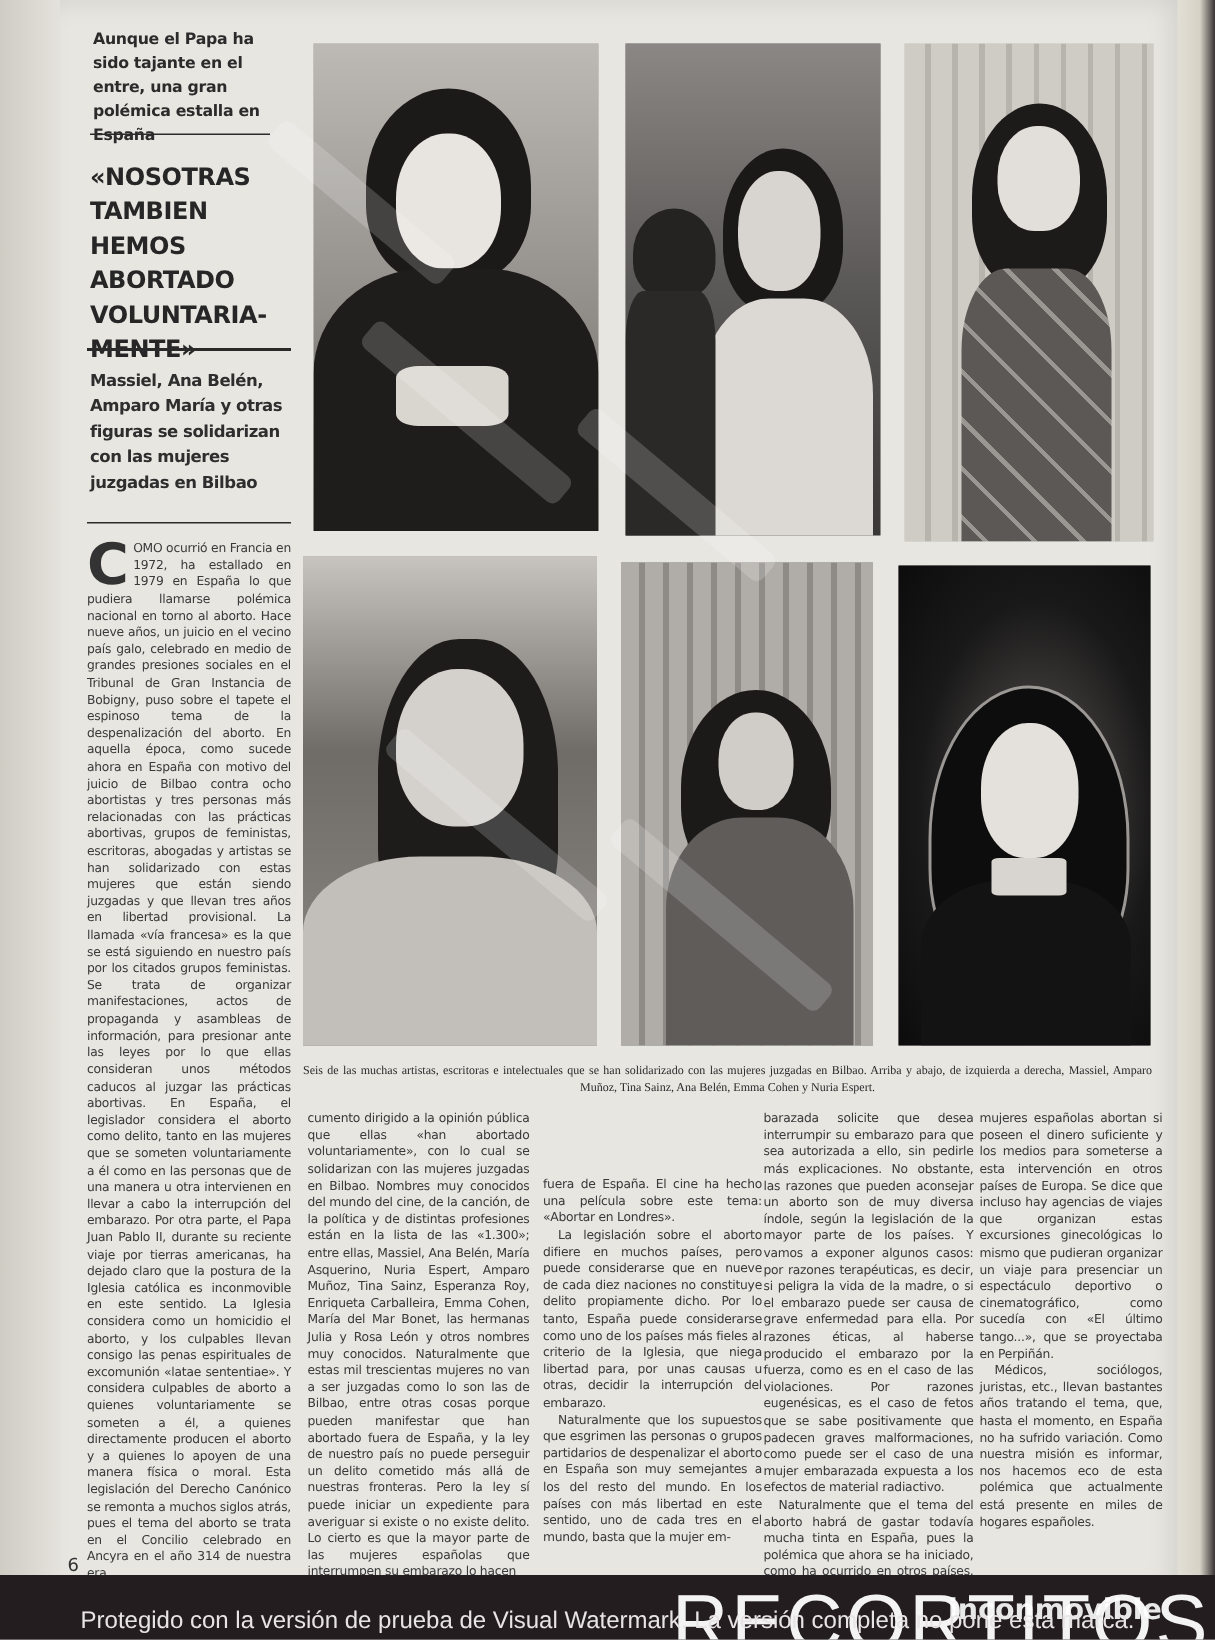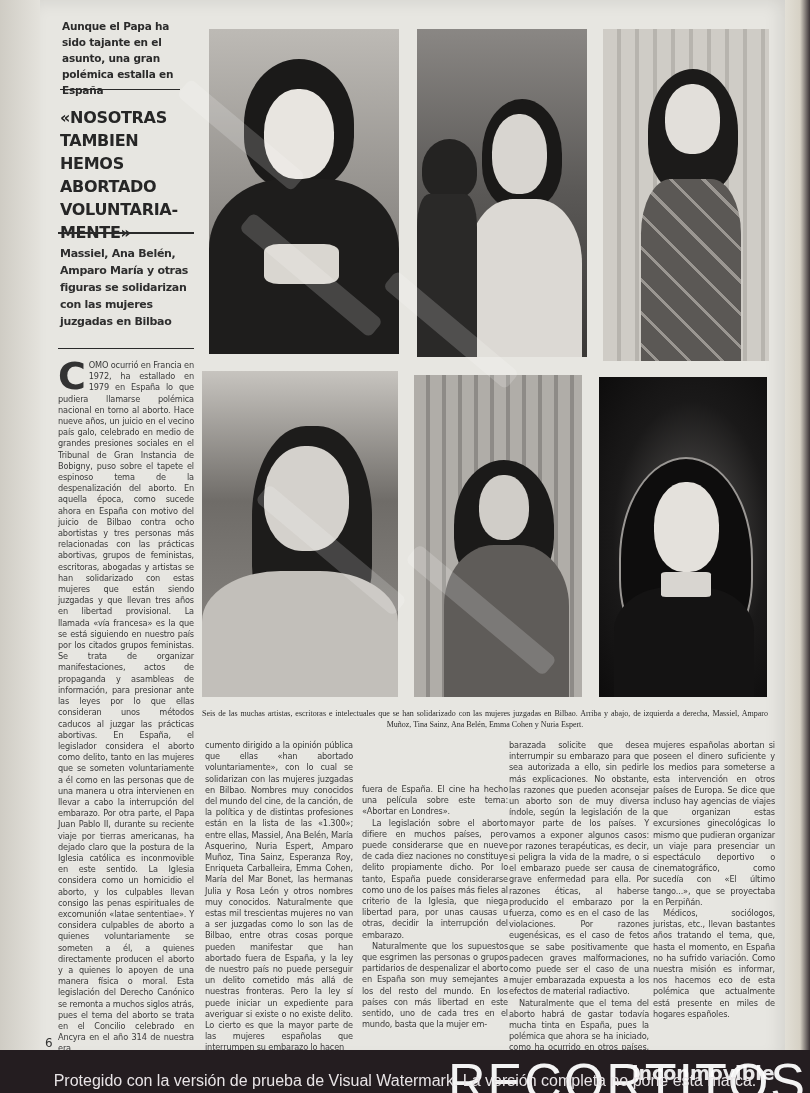--- a/index.html
+++ b/index.html
@@ -94,21 +94,21 @@
     border-radius:6px;
   }
 </style>
 </head>
 <body>
 
 <div class="left-margin"></div>
 <div class="page"></div>
 <div class="page-edge"></div>
 
-<div class="kicker">Aunque el Papa ha sido tajante en el asunto, una gran polémica estalla en España</div>
+<div class="kicker">Aunque el Papa ha sido tajante en el entre, una gran polémica estalla en España</div>
 <div class="rule" style="left:60px;top:89px;width:120px;height:1px;"></div>
 <div class="headline">«NOSOTRAS TAMBIEN HEMOS ABORTADO VOLUNTARIA-MENTE»</div>
 <div class="rule" style="left:58px;top:232px;width:136px;height:2px;"></div>
 <div class="deck">Massiel, Ana Belén, Amparo María y otras figuras se solidarizan con las mujeres juzgadas en Bilbao</div>
 <div class="rule" style="left:58px;top:348px;width:136px;height:1px;"></div>
 
 <div class="col" style="left:58px;top:360px;width:136px;height:690px;">
   <p class="noindent">
     <span class="dropcap">C</span><span>OMO ocurrió en Francia en 1972, ha estallado en 1979 en España lo que pudiera llamarse polémica nacional en torno al aborto. Hace nueve años, un juicio en el vecino país galo, celebrado en medio de grandes presiones sociales en el Tribunal de Gran Instancia de Bobigny, puso sobre el tapete el espinoso tema de la despenalización del aborto. En aquella época, como sucede ahora en España con motivo del juicio de Bilbao contra ocho abortistas y tres personas más relacionadas con las prácticas abortivas, grupos de feministas, escritoras, abogadas y artistas se han solidarizado con estas mujeres que están siendo juzgadas y que llevan tres años en libertad provisional. La llamada «vía francesa» es la que se está siguiendo en nuestro país por los citados grupos feministas. Se trata de organizar manifestaciones, actos de propaganda y asambleas de información, para presionar ante las leyes por lo que ellas consideran unos métodos caducos al juzgar las prácticas abortivas. En España, el legislador considera el aborto como delito, tanto en las mujeres que se someten voluntariamente a él como en las personas que de una manera u otra intervienen en llevar a cabo la interrupción del embarazo. Por otra parte, el Papa Juan Pablo II, durante su reciente viaje por tierras americanas, ha dejado claro que la postura de la Iglesia católica es inconmovible en este sentido. La Iglesia considera como un homicidio el aborto, y los culpables llevan consigo las penas espirituales de excomunión «latae sententiae». Y considera culpables de aborto a quienes voluntariamente se someten a él, a quienes directamente producen el aborto y a quienes lo apoyen de una manera física o moral. Esta legislación del Derecho Canónico se remonta a muchos siglos atrás, pues el tema del aborto se trata en el Concilio celebrado en Ancyra en el año 314 de nuestra era.</span>
   </p>

